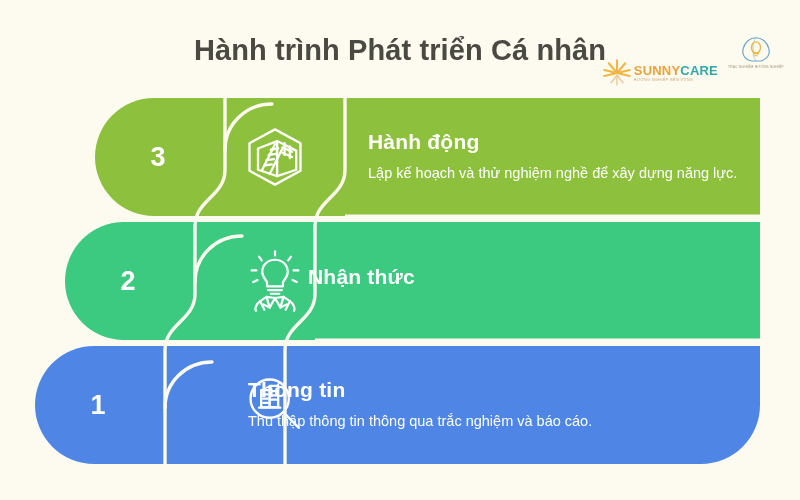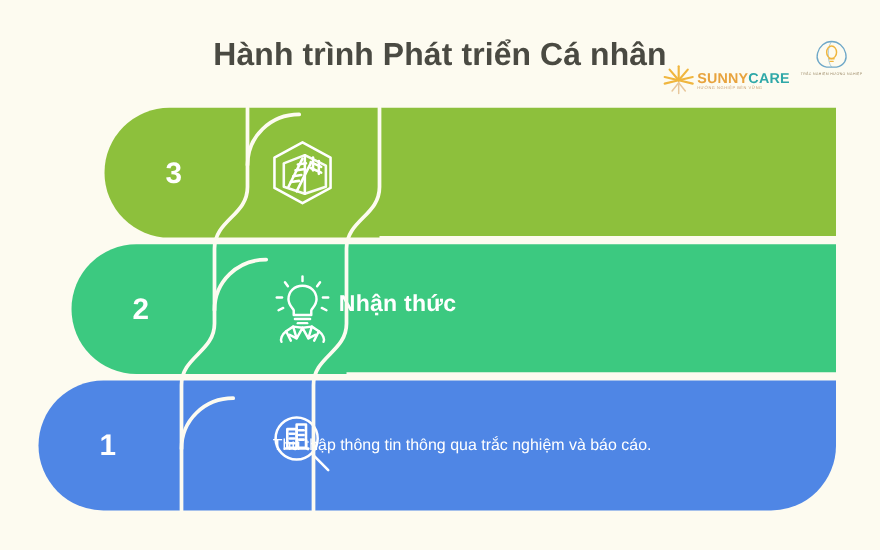--- a/index.html
+++ b/index.html
@@ -230,20 +230,24 @@
             <path d="M22 40 L29 39"></path>
             <path d="M24 35 L31 34"></path>
             <path d="M26 30 L33 29"></path>
             <path d="M28 25 L35 24"></path>
             <path d="M41 19 L41 30"></path>
             <path d="M46 22 L46 33"></path>
             <path d="M39 23 L48 27"></path>
             <path d="M39 28 L48 32"></path>
           </g>
         </svg>
+      </div>
+      <div class="text-cell">
+        <div class="step-title">Hành động</div>
+        <div class="step-desc">Lập kế hoạch và thử nghiệm nghề để xây dựng năng lực.</div>
       </div>
     </div>
 
     <div class="row row-2">
       <div class="num">2</div>
       <div class="icon-cell">
         <svg width="68" height="68" viewBox="0 0 64 64">
           <g fill="none" stroke="#FFFFFF" stroke-width="2.1" stroke-linecap="round" stroke-linejoin="round">
             <path d="M32 12 C25 12 20 17 20 23.5 C20 28 23 30.5 24.5 33 L24.5 37 L39.5 37 L39.5 33 C41 30.5 44 28 44 23.5 C44 17 39 12 32 12 Z"></path>
             <line x1="25.5" y1="40.5" x2="38.5" y2="40.5"></line>
@@ -283,20 +287,21 @@
             <line x1="21" y1="22" x2="25" y2="22"></line>
             <line x1="21" y1="26" x2="25" y2="26"></line>
             <line x1="21" y1="30" x2="25" y2="30"></line>
             <line x1="29" y1="19" x2="33" y2="19"></line>
             <line x1="29" y1="23" x2="33" y2="23"></line>
             <line x1="29" y1="27" x2="33" y2="27"></line>
           </g>
         </svg>
       </div>
       <div class="text-cell">
+        <div class="step-title">Thông tin</div>
         <div class="step-desc">Thu thập thông tin thông qua trắc nghiệm và báo cáo.</div>
       </div>
     </div>
   </div>
 
   <svg class="dividers" viewBox="0 0 800 500">
     <g fill="none" stroke="#FDFBF0" stroke-width="3.4" stroke-linecap="round">
 
       <path d="M225 98 L225 170 C225 196 195 200 195 226 L195 294 C195 320 165 324 165 350 L165 464"></path>
 

